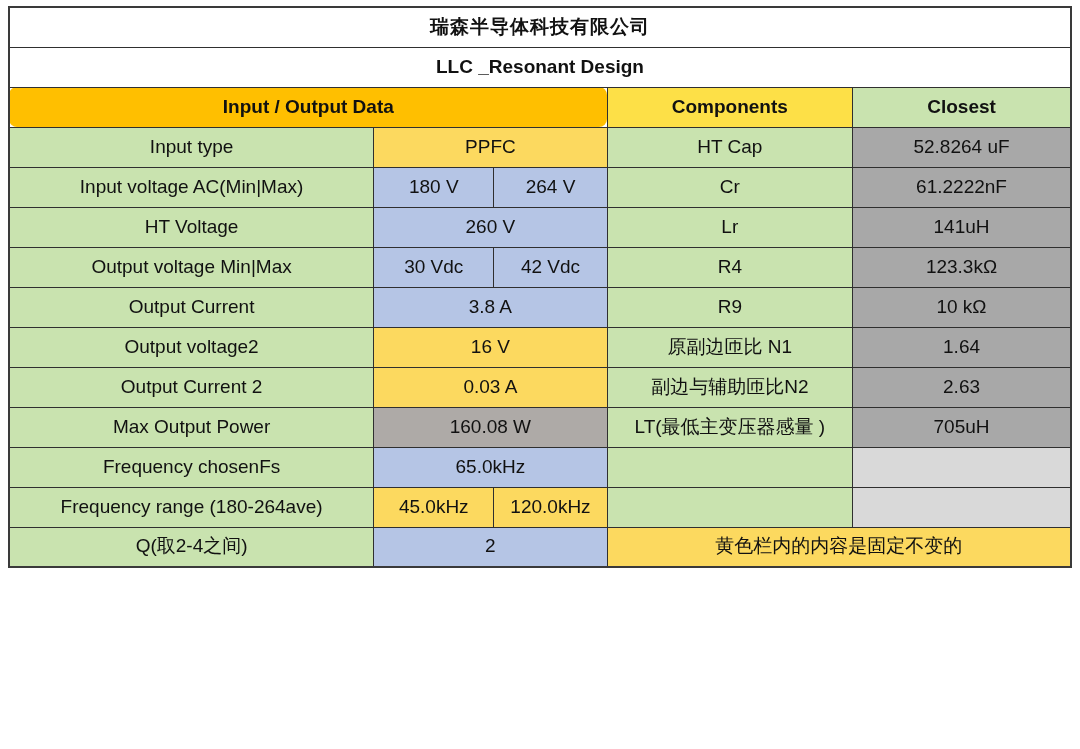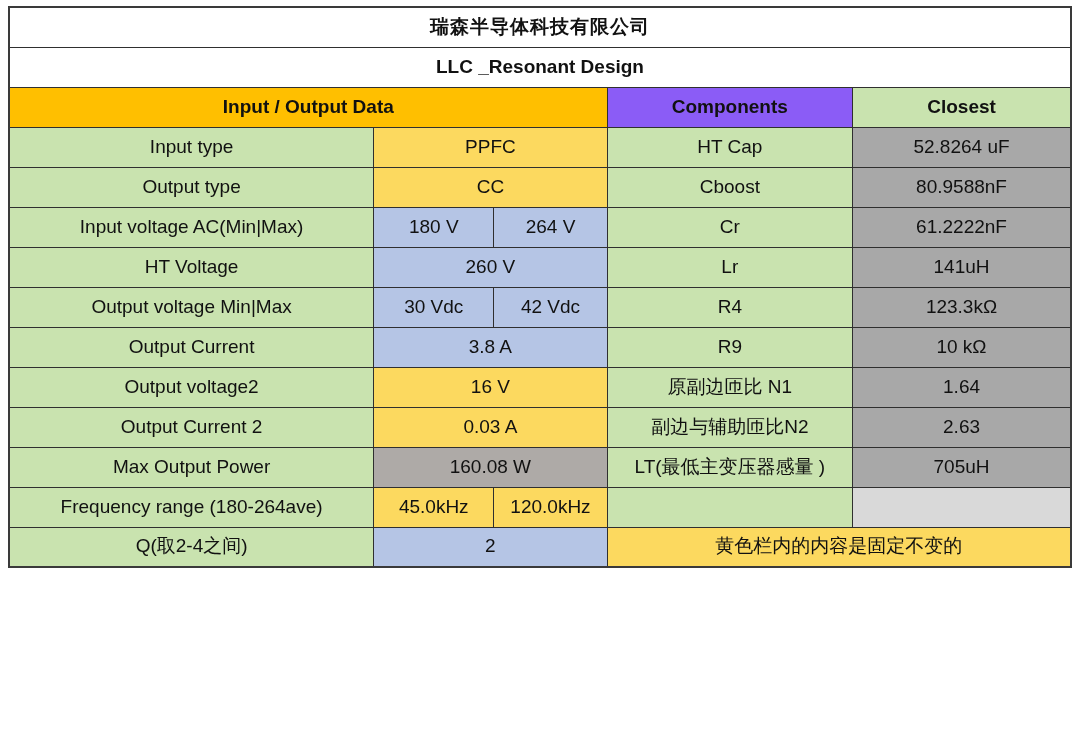--- a/index.html
+++ b/index.html
@@ -29,22 +29,22 @@
     font-size:19px;
     line-height:1.1;
     height:40px;
     box-sizing:border-box;
     white-space:nowrap;
     overflow:hidden;
   }
   
   .c-white   {background:#ffffff;}
   .c-green   {background:#c9e3af;margin-top:48px;}
-  .c-orange  {background:#ffbf00;}
-  .c-darkgrn {background:#8b5cf6;}
+  .c-orange  {background:#ffbf00;border-radius:8px;}
+  .c-darkgrn {background:#fde047;}
   .c-lyellow {background:#fcd95f;}
   .c-blue    {background:#b5c5e5;margin-top:16px;}
   .c-gray    {background:#a8a8a8;margin-left:40px;}
   .c-wgray   {background:#aeaaa7;}
   .c-lgray   {background:#d9d9d9;}
 
   
   .title-company{
     font-size:31px;
     font-weight:bold;
@@ -97,26 +97,20 @@
         <td class="c-green hdr">Closest</td>
       </tr>
 
       <tr>
         <td class="c-green lbl">Input type</td>
         <td class="c-lyellow num" colspan="2">PPFC</td>
         <td class="c-green lbl">HT Cap</td>
         <td class="c-gray num">52.8264 uF</td>
       </tr>
 
-      <tr>
-        <td class="c-green lbl">Output type</td>
-        <td class="c-lyellow num" colspan="2">CC</td>
-        <td class="c-green lbl">Cboost</td>
-        <td class="c-gray num">80.9588nF</td>
-      </tr>
 
       <tr>
         <td class="c-green lbl">Input voltage AC(Min|Max)</td>
         <td class="c-blue num">180 V</td>
         <td class="c-blue num">264 V</td>
         <td class="c-green lbl">Cr</td>
         <td class="c-gray num">61.2222nF</td>
       </tr>
 
       <tr>
@@ -155,20 +149,26 @@
         <td class="c-gray num">2.63</td>
       </tr>
 
       <tr>
         <td class="c-green lbl">Max Output Power</td>
         <td class="c-wgray num" colspan="2">160.08 W</td>
         <td class="c-green lbl">LT(最低主变压器感量 )</td>
         <td class="c-gray num">705uH</td>
       </tr>
 
+      <tr>
+        <td class="c-green lbl">Frequency chosenFs</td>
+        <td class="c-blue num" colspan="2">65.0kHz</td>
+        <td class="c-green lbl empty"></td>
+        <td class="c-lgray num empty"></td>
+      </tr>
 
       <tr>
         <td class="c-green lbl">Frequency range (180-264ave)</td>
         <td class="c-lyellow num">45.0kHz</td>
         <td class="c-lyellow num">120.0kHz</td>
         <td class="c-green lbl empty"></td>
         <td class="c-lgray num empty"></td>
       </tr>
 
       <tr>

